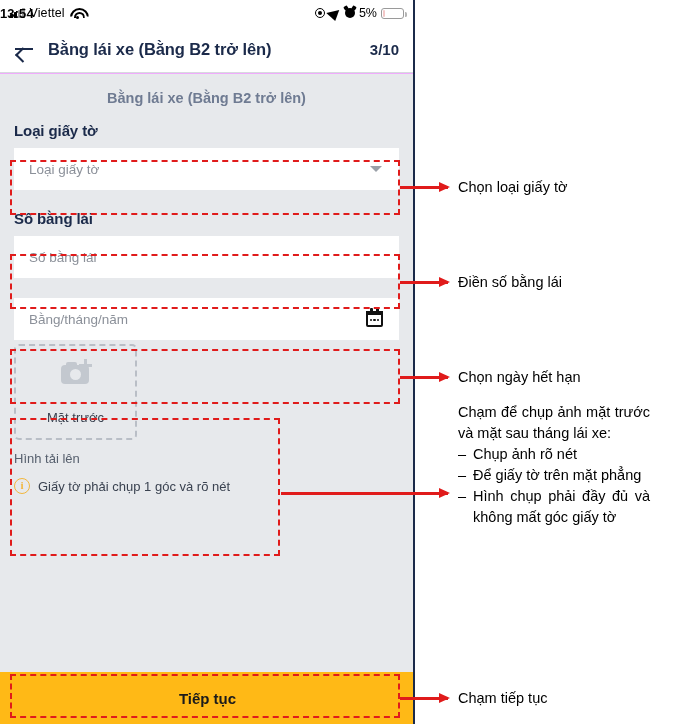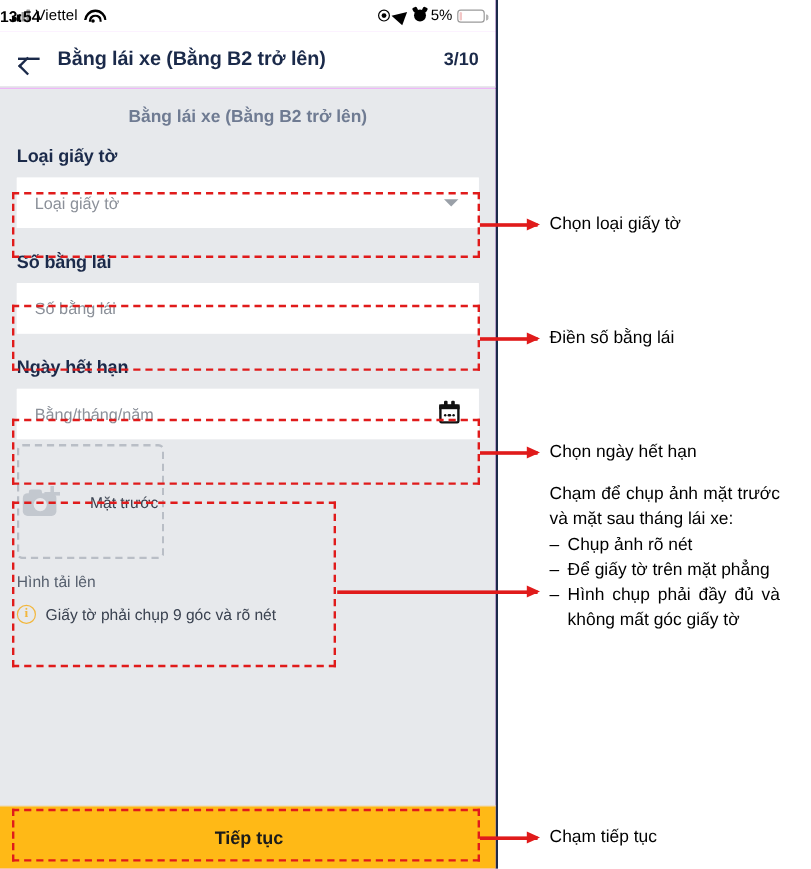--- a/index.html
+++ b/index.html
@@ -126,21 +126,21 @@
   .cal-icon .tab.l{ left:2px; } .cal-icon .tab.r{ right:2px; }
   .cal-icon .dots{ position:absolute; left:2px; right:2px; top:6px; display:flex; justify-content:space-between; }
   .cal-icon .dots b{ width:2.2px; height:2.2px; background:#111; border-radius:50%; display:block; }
 
   .gap{ height:20px; }
 
   
   #upload-row{ display:flex; gap:12px; margin-top:4px; }
   .upload-box{
     width:123px; height:96px; border:2px dashed #b9bec6; border-radius:5px;
-    display:flex; flex-direction:row; align-items:center; justify-content:center; gap:26px;
+    display:flex; flex-direction:column; align-items:center; justify-content:center; gap:26px;
     cursor:pointer;
   }
   .cam-icon{ position:relative; width:30px; height:24px; }
   .cam-body{
     position:absolute; left:0; bottom:0; width:28px; height:19px;
     background:#c3c8cf; border-radius:4px;
   }
   .cam-bump{
     position:absolute; left:5px; top:2px; width:11px; height:5px;
     background:#c3c8cf; border-radius:2px 2px 0 0;
@@ -247,21 +247,20 @@
 
       <div class="gap"></div>
 
       <div class="field-label">Số bằng lái</div>
       <div class="input-box">
         <span class="ph">Số bằng lái</span>
       </div>
 
       <div class="gap"></div>
 
-      <div class="field-label">Ngày hết hạn</div>
       <div class="input-box">
         <span class="ph">Bằng/tháng/năm</span>
         <span class="cal-icon">
           <span class="tab l"></span>
             <span class="tab r"></span>
           <span class="dots">
               <b></b>
               <b></b>
               <b></b>
             </span>
@@ -277,21 +276,21 @@
               <span class="cam-plus"></span>
           </span>
           <span class="upload-label">Mặt trước</span>
         </div>
       </div>
 
       <div id="upload-status">Hình tải lên</div>
 
       <div id="hint-row">
         <span class="info-ic">i</span>
-        <span id="hint-text">Giấy tờ phải chụp 9 góc và rõ nét</span>
+        <span id="hint-text">Giấy tờ phải chụp 1 góc và rõ nét</span>
       </div>
     </div>
 
     <div id="cta">Tiếp tục</div>
   </div>
 
   <div class="hl" style="left:10px;  top:160px; width:390px; height:55px;"></div>
   <div class="hl" style="left:10px;  top:254px; width:390px; height:55px;"></div>
   <div class="hl" style="left:10px;  top:349px; width:390px; height:55px;"></div>
   <div class="hl" style="left:10px;  top:418px; width:270px; height:138px;"></div>

